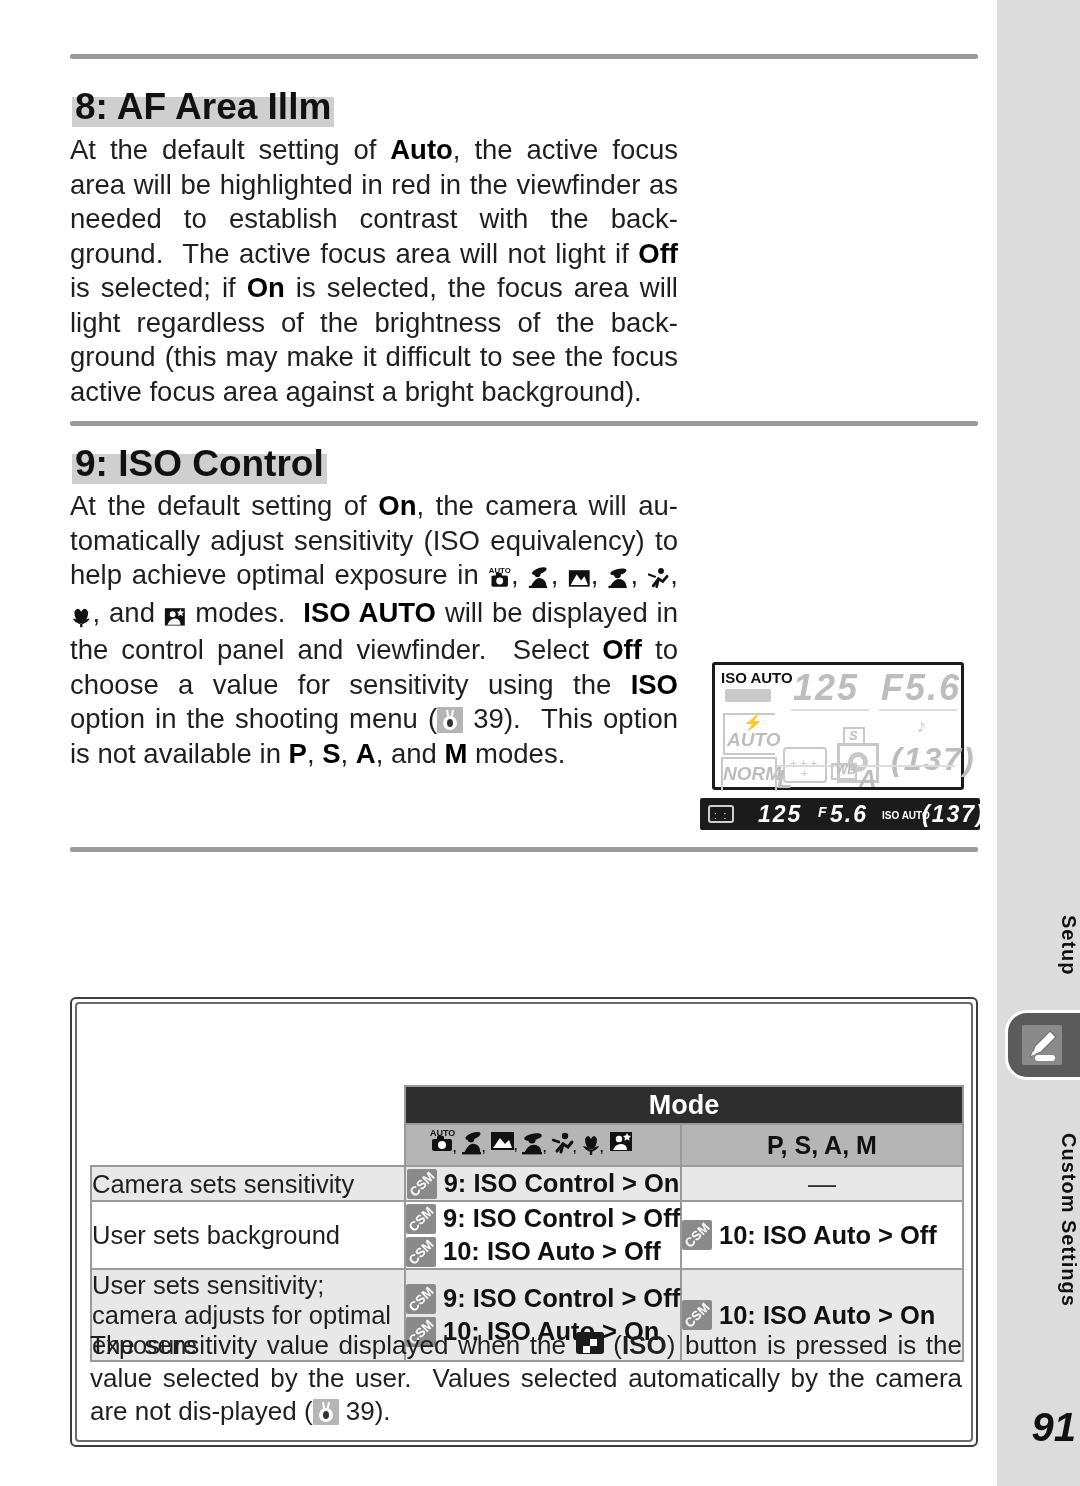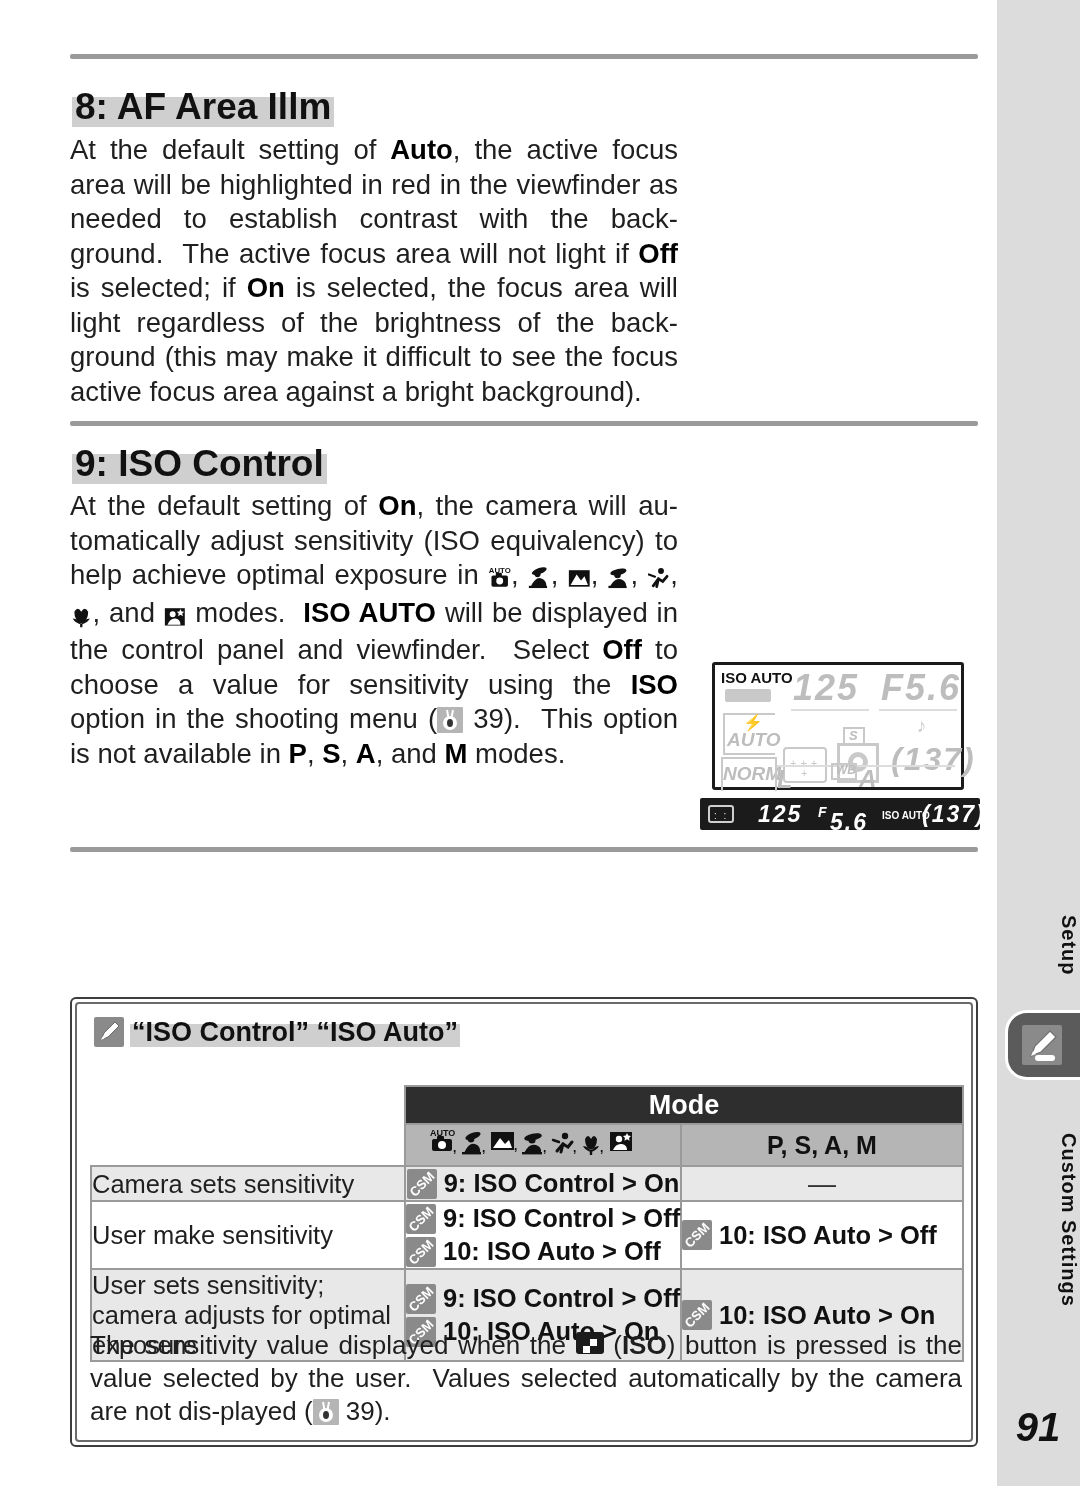--- a/index.html
+++ b/index.html
@@ -32,21 +32,21 @@
     border:3px solid #ffffff;border-right:none;
     box-sizing:border-box;
   }
   #side-tab .pencil-box{
     position:absolute;left:14px;top:12px;width:40px;height:40px;
     background:#8a8a8a;border-radius:2px;
   }
   #page-number{
     position:absolute;left:1000px;top:1405px;width:76px;
     font-size:40px;font-style:italic;font-weight:bold;color:#111;
-    text-align:center;
+    text-align:right;
   }
   
   #content{position:absolute;left:0;top:0;width:823px;height:1486px;}
   .rule{
     position:absolute;left:70px;width:908px;height:5px;
     background:#9a9a9a;border-radius:2px;
   }
   #rule-top{top:54px;}
   #rule-mid{top:421px;}
   #rule-bot{top:847px;}
@@ -300,41 +300,33 @@
       </div>
       <div class="lcd-txt seg" style="left:144px;top:100px;font-size:24px;letter-spacing:0;">A</div>
     </div>
 
     <div id="vf">
       <div class="lcd-box" style="left:8px;top:7px;width:26px;height:18px;border-color:#cfcfcf;border-radius:3px;">
         <div style="position:absolute;left:4px;top:3px;font-size:10px;color:#e8e8e8;letter-spacing:2px;">:&nbsp;:</div>
       </div>
       <div class="lcd-txt segd" style="left:58px;top:3px;font-size:23px;">125</div>
       <div class="lcd-txt segd" style="left:118px;top:6px;font-size:14px;">F</div>
-      <div class="lcd-txt segd" style="left:130px;top:3px;font-size:23px;margin-top:8px;">5.6</div>
+      <div class="lcd-txt segd" style="left:130px;top:3px;font-size:23px;">5.6</div>
       <div class="lcd-txt" style="left:182px;top:12px;font-size:10px;font-weight:bold;color:#fff;letter-spacing:0;">ISO AUTO</div>
       <div class="lcd-txt segd" style="left:222px;top:3px;font-size:23px;">
         <span>(</span><span>137</span><span>)</span>
       </div>
     </div>
   </div>
 
   <div class="rule" id="rule-bot"></div>
 
   <div id="note">
     <div id="note-inner"></div>
 
-    <div id="note-head">
-      <span class="pencil-badge">
-        <svg width="30" height="30" viewBox="0 0 30 30" aria-hidden="true">
-          <path d="M7 23 L10 16 L21 5 L25 9 L14 20 Z" fill="#ffffff" stroke="#6b6b6b" stroke-width="1"></path>
-          <path d="M7 23 L10.5 21.5 L8.5 19.5 Z" fill="#ffffff"></path>
-        </svg>
-      </span><span class="hl">“ISO Control” “ISO Auto”</span>
-    </div>
 
 
     <table id="tbl">
       <colgroup>
         <col class="c-desc">
           <col class="c-scene">
           <col class="c-psam">
       </colgroup>
       <tbody>
         <tr>
@@ -414,21 +406,21 @@
                 </span>
               <span>9: ISO Control</span>
               <span>&gt;</span>
               <span>On</span>
             </div>
           </td>
           <td class="dash-cell">—</td>
         </tr>
 
         <tr class="row-b">
-          <td class="desc-cell">User make sensitivity</td>
+          <td class="desc-cell">User sets background</td>
           <td class="opt-cell">
             <div class="opt-line">
               <span class="csm">
                   <span>CSM</span>
                 </span>
               <span>9: ISO Control</span>
               <span>&gt;</span>
               <span>Off</span>
             </div>
             <div class="opt-line">

